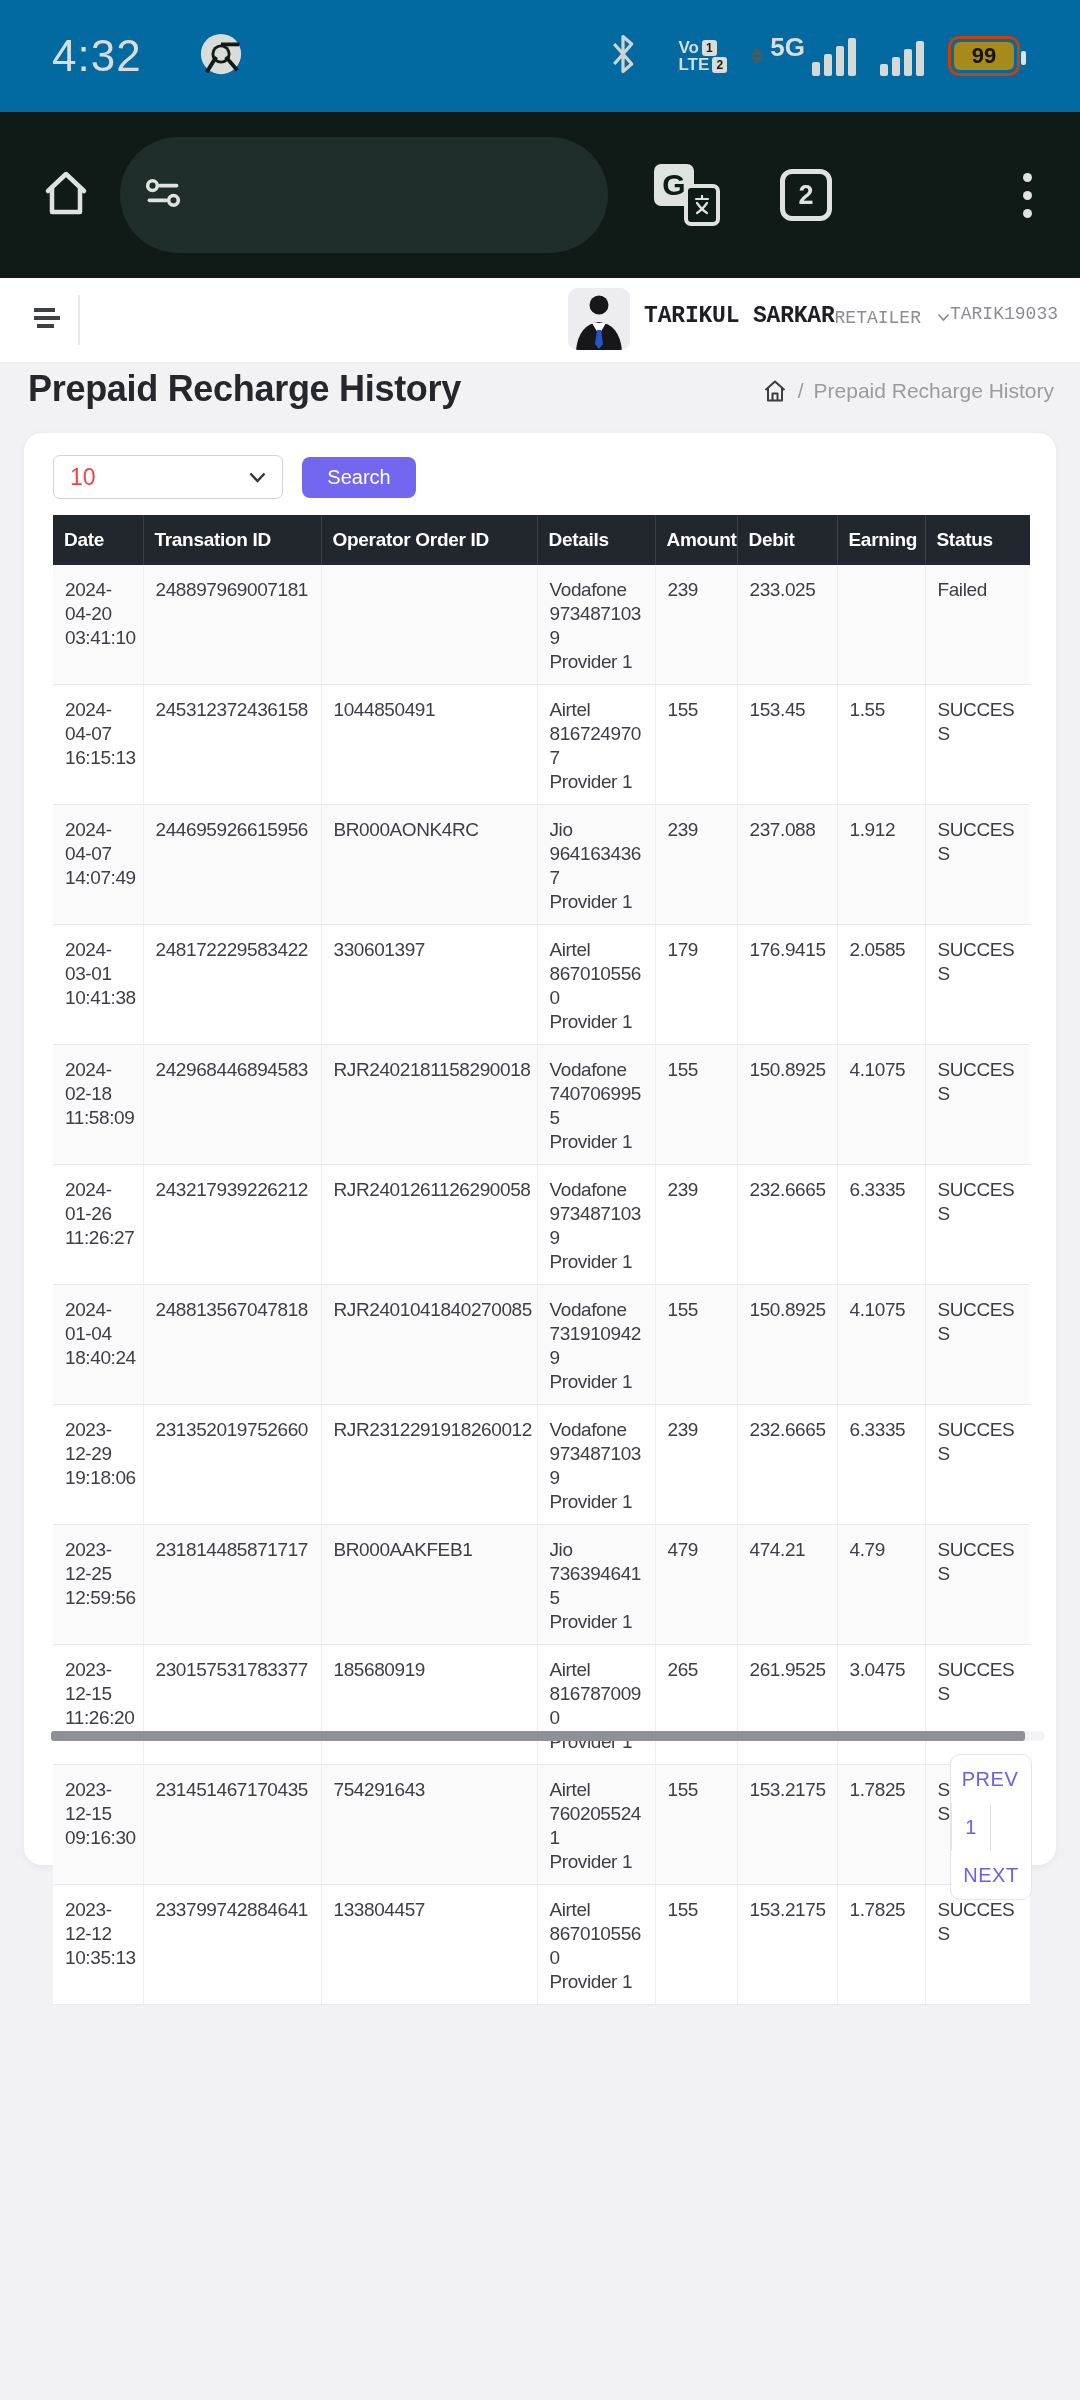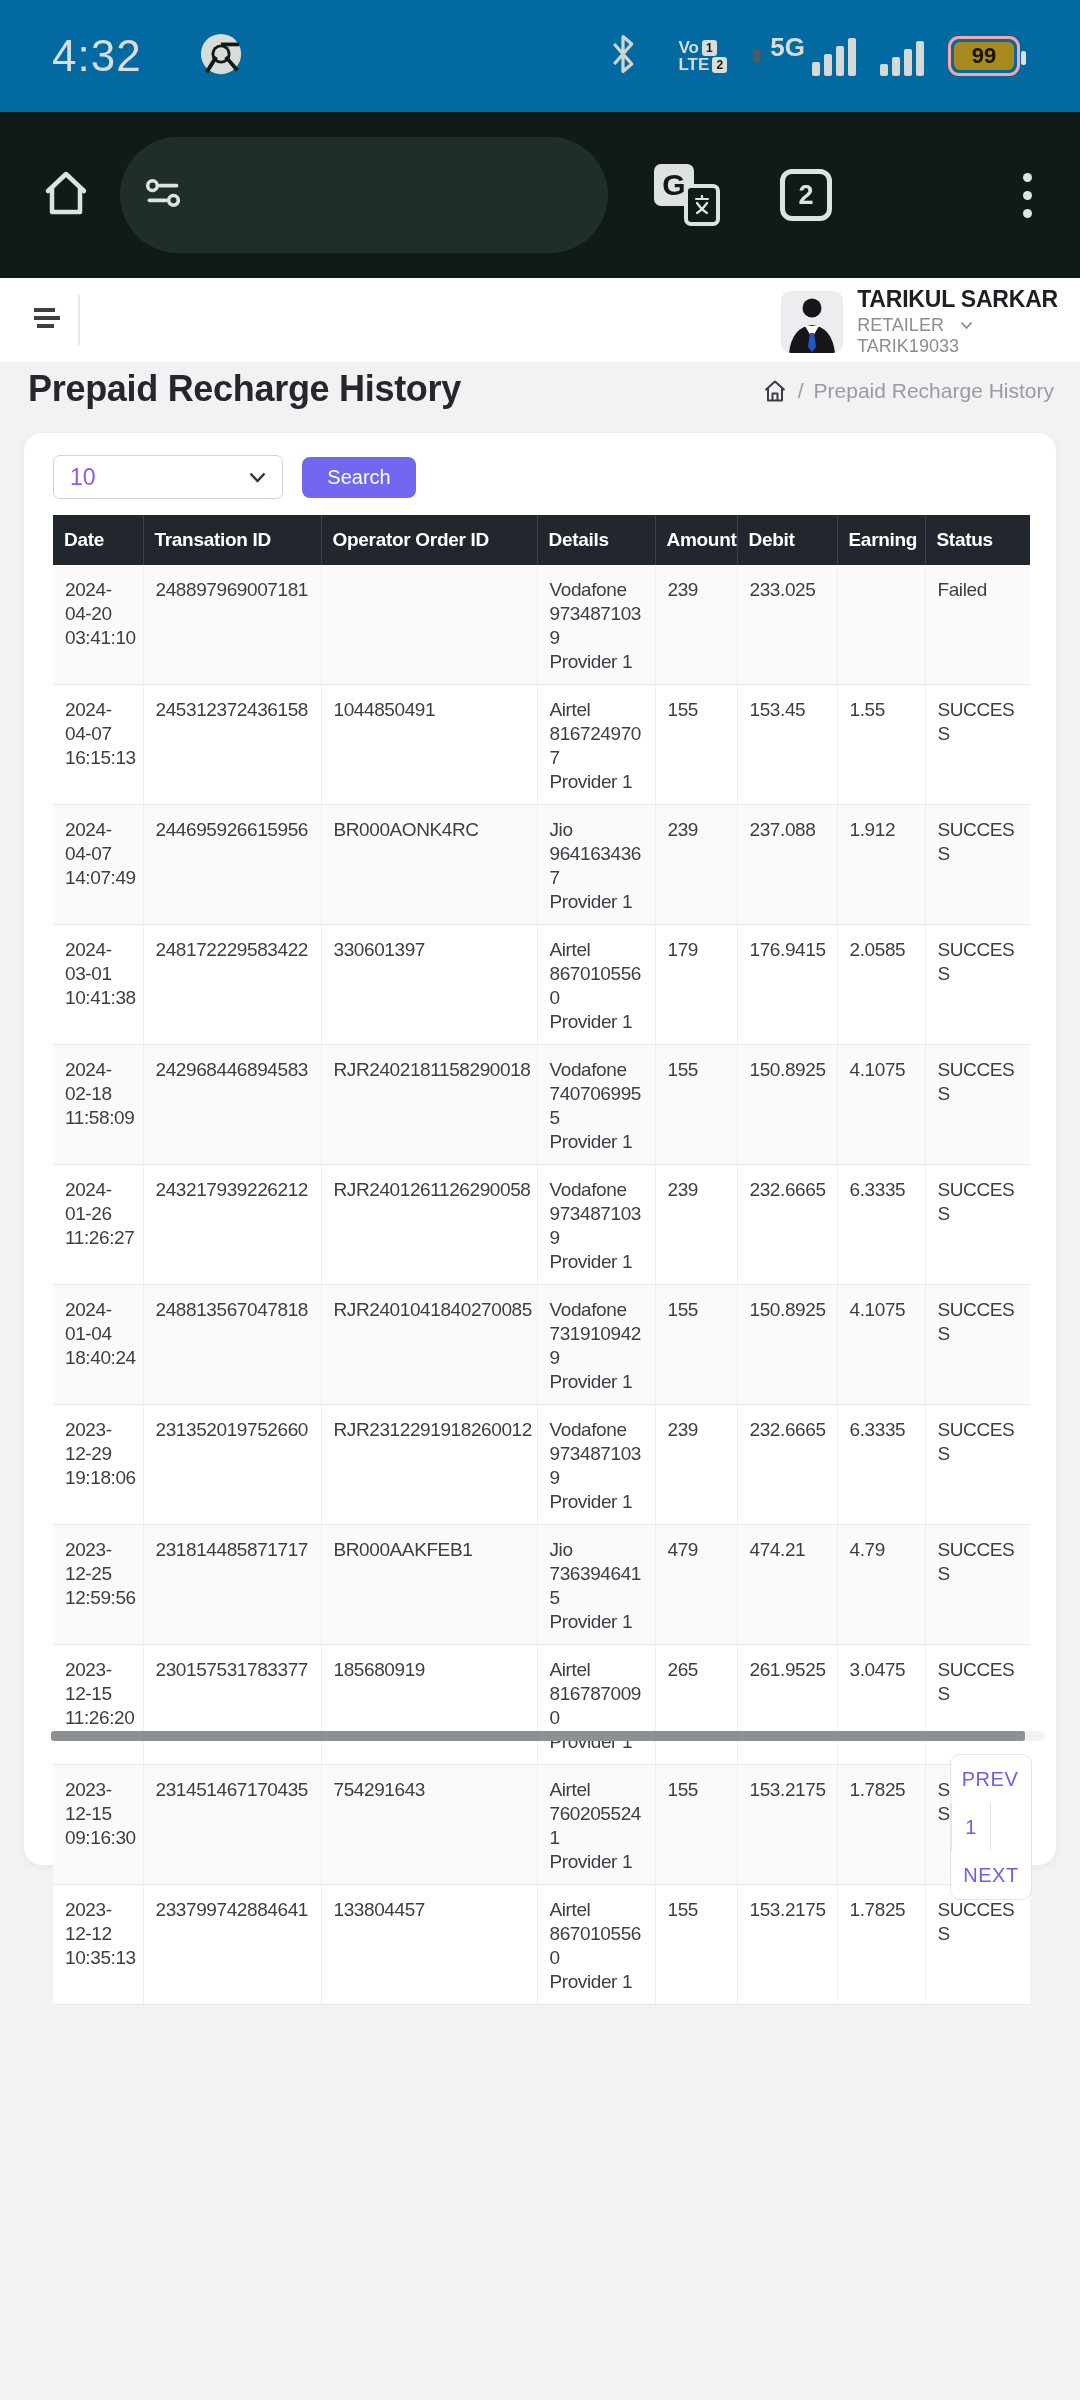--- a/index.html
+++ b/index.html
@@ -22,21 +22,21 @@
   .sim{display:inline-block;width:15px;height:16px;background:#d9ddda;color:#101b17;
        font-size:12px;line-height:16px;text-align:center;border-radius:3px;font-weight:bold;}
   .netgrp{display:flex;align-items:flex-end;gap:7px;}
   .updown{display:flex;flex-direction:column;gap:2px;align-self:center;}
   .updown i{width:0;height:0;border-left:6px solid transparent;border-right:6px solid transparent;}
   .updown .up{border-bottom:7px solid #525a56;}
   .updown .dn{border-top:7px solid #525a56;}
   .fiveg{font-size:26px;font-weight:bold;align-self:flex-start;line-height:22px;}
   .bars{display:flex;align-items:flex-end;gap:4px;height:40px;}
   .bars i{width:8px;background:#d6dad7;border-radius:2px;display:block;}
-  .battery{position:relative;width:72px;height:40px;border:3px solid #fca5a5;border-radius:11px;
+  .battery{position:relative;width:72px;height:40px;border:3px solid #c2410c;border-radius:11px;
            box-sizing:border-box;padding:3px;margin-right:6px;}
   .bfill{width:100%;height:100%;background:#a8891b;border-radius:6px;display:flex;
          align-items:center;justify-content:center;font-size:22px;font-weight:bold;color:#171307;}
   .bnub{position:absolute;right:-9px;top:12px;width:5px;height:14px;background:#dfe3e0;border-radius:2px;}
   
   .browserbar{
     position:absolute;top:112px;left:0;width:1080px;height:166px;background:#101b17;
     display:flex;align-items:center;box-sizing:border-box;
   }
   .b-home{margin-left:38px;}
@@ -53,35 +53,35 @@
           color:#dfe3e0;font-size:27px;font-weight:bold;}
   .kebab{margin-left:auto;margin-right:48px;display:flex;flex-direction:column;gap:9px;}
   .kebab i{width:9px;height:9px;border-radius:50%;background:#dfe3e0;display:block;}
   
   .appheader{position:absolute;top:278px;left:0;width:1080px;height:84px;background:#ffffff;
              border-bottom:1px solid #efeff2;}
   .hamb{position:absolute;left:30px;top:25px;cursor:pointer;}
   .hdivider{position:absolute;left:78px;top:17px;width:2px;height:50px;background:#e8e8ec;}
   .userblk{position:absolute;right:22px;top:10px;display:flex;align-items:center;gap:14px;}
   .avatar{width:62px;height:62px;border-radius:10px;background:#ececf1;overflow:hidden;}
-  .uinfo{display:flex;flex-direction:column;line-height:1;}
+  .uinfo{display:flex;flex-direction:row;line-height:1;font-family:Liberation Mono, monospace;}
   .uname{font-size:23px;font-weight:bold;color:#1e1e24;margin-bottom:5px;letter-spacing:-0.2px;}
   .urole{font-size:18px;color:#8c8c95;display:flex;align-items:center;gap:16px;margin-bottom:3px;}
   .uid{font-size:18px;color:#8c8c95;}
   
   .pagetitle{position:absolute;left:28px;top:368px;font-size:36px;font-weight:bold;color:#26262d;letter-spacing:-0.3px;}
   .breadcrumb{position:absolute;right:26px;top:378px;display:flex;align-items:center;gap:10px;
               font-size:21px;color:#9a9aa3;}
   .bc-sep{color:#9a9aa3;}
   
   .card{position:absolute;left:24px;top:433px;width:1032px;height:1432px;background:#ffffff;
         border-radius:18px;box-shadow:0 2px 8px rgba(20,20,30,0.05);}
   .pagesize{position:absolute;left:29px;top:22px;width:230px;height:44px;border:1px solid #cfd4db;
             border-radius:7px;background:#fff;display:flex;align-items:center;justify-content:space-between;
-            padding:0 16px;box-sizing:border-box;font-size:23px;color:#8b5cf6;}
+            padding:0 16px;box-sizing:border-box;font-size:23px;color:#ef4444;}
   .searchbtn{position:absolute;left:278px;top:24px;width:114px;height:41px;background:#7367f0;border:none;
              border-radius:8px;color:#ffffff;font-size:20px;font-family:"Liberation Sans",sans-serif;cursor:pointer;}
   
   table.rtable{position:absolute;left:29px;top:82px;width:977px;border-collapse:collapse;table-layout:fixed;}
   .rtable th{background:#22262d;color:#ffffff;font-size:19px;font-weight:bold;text-align:left;
              height:50px;padding:0 4px 0 11px;border-right:1px solid #3c4048;white-space:nowrap;
              letter-spacing:-0.3px;box-sizing:border-box;}
   .rtable th:last-child{border-right:none;}
   .rtable td{vertical-align:top;font-size:19px;color:#3d3d45;padding:13px 4px 10px 12px;
              line-height:24px;border-right:1px solid #efeff3;border-bottom:1px solid #e8e8ed;

